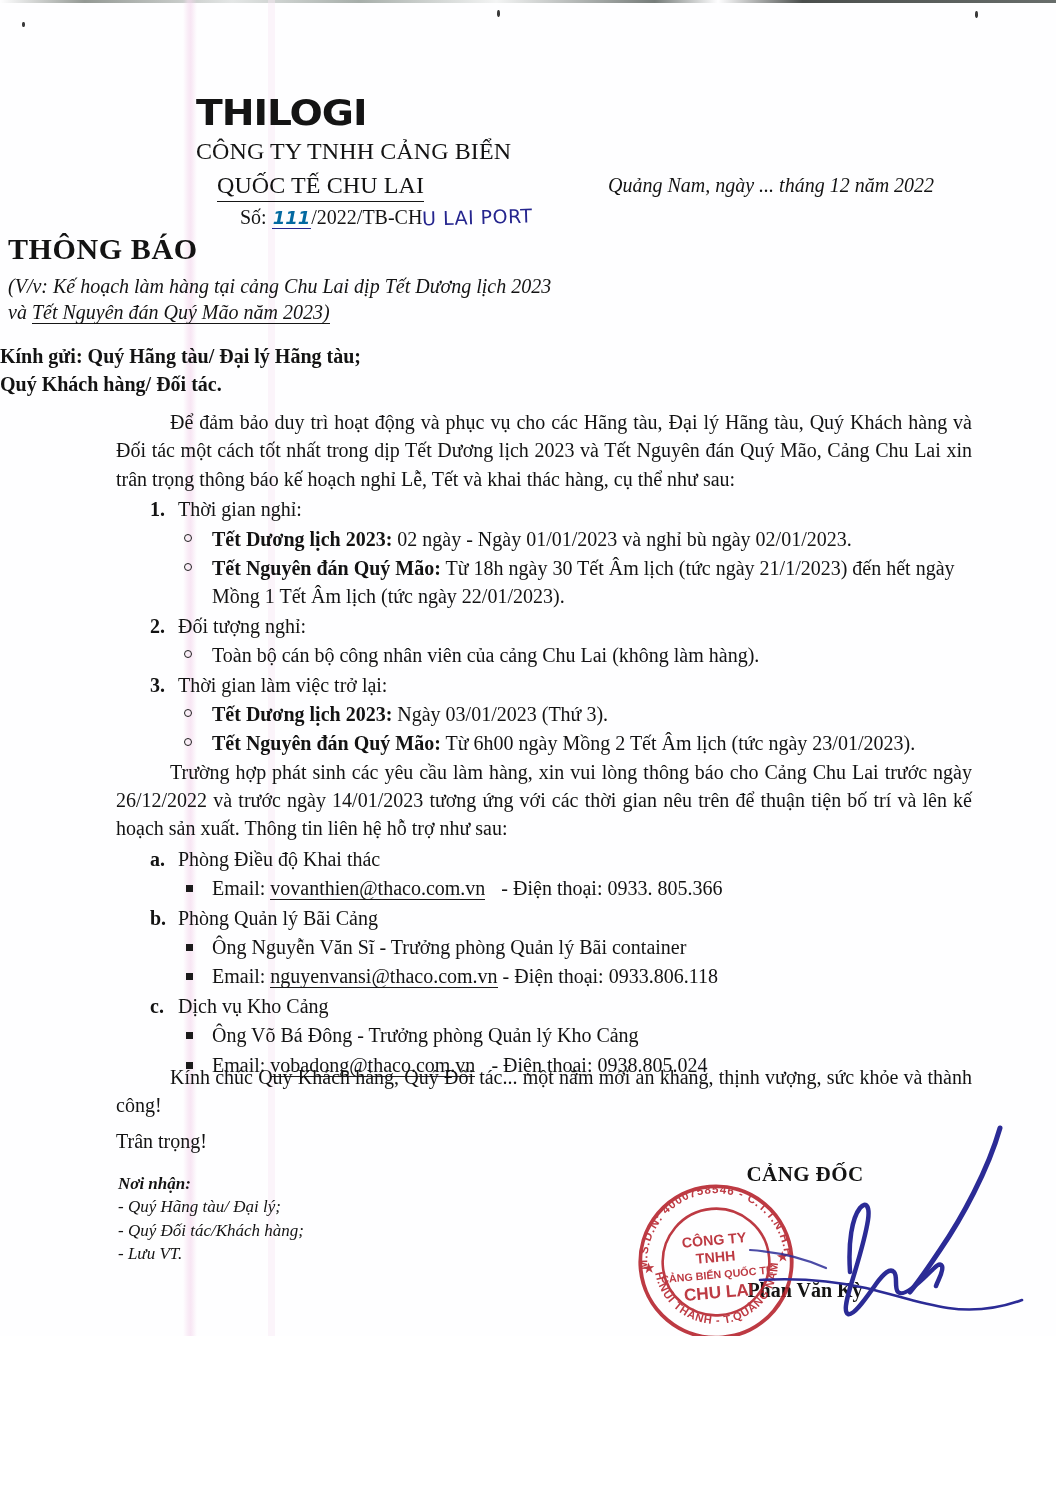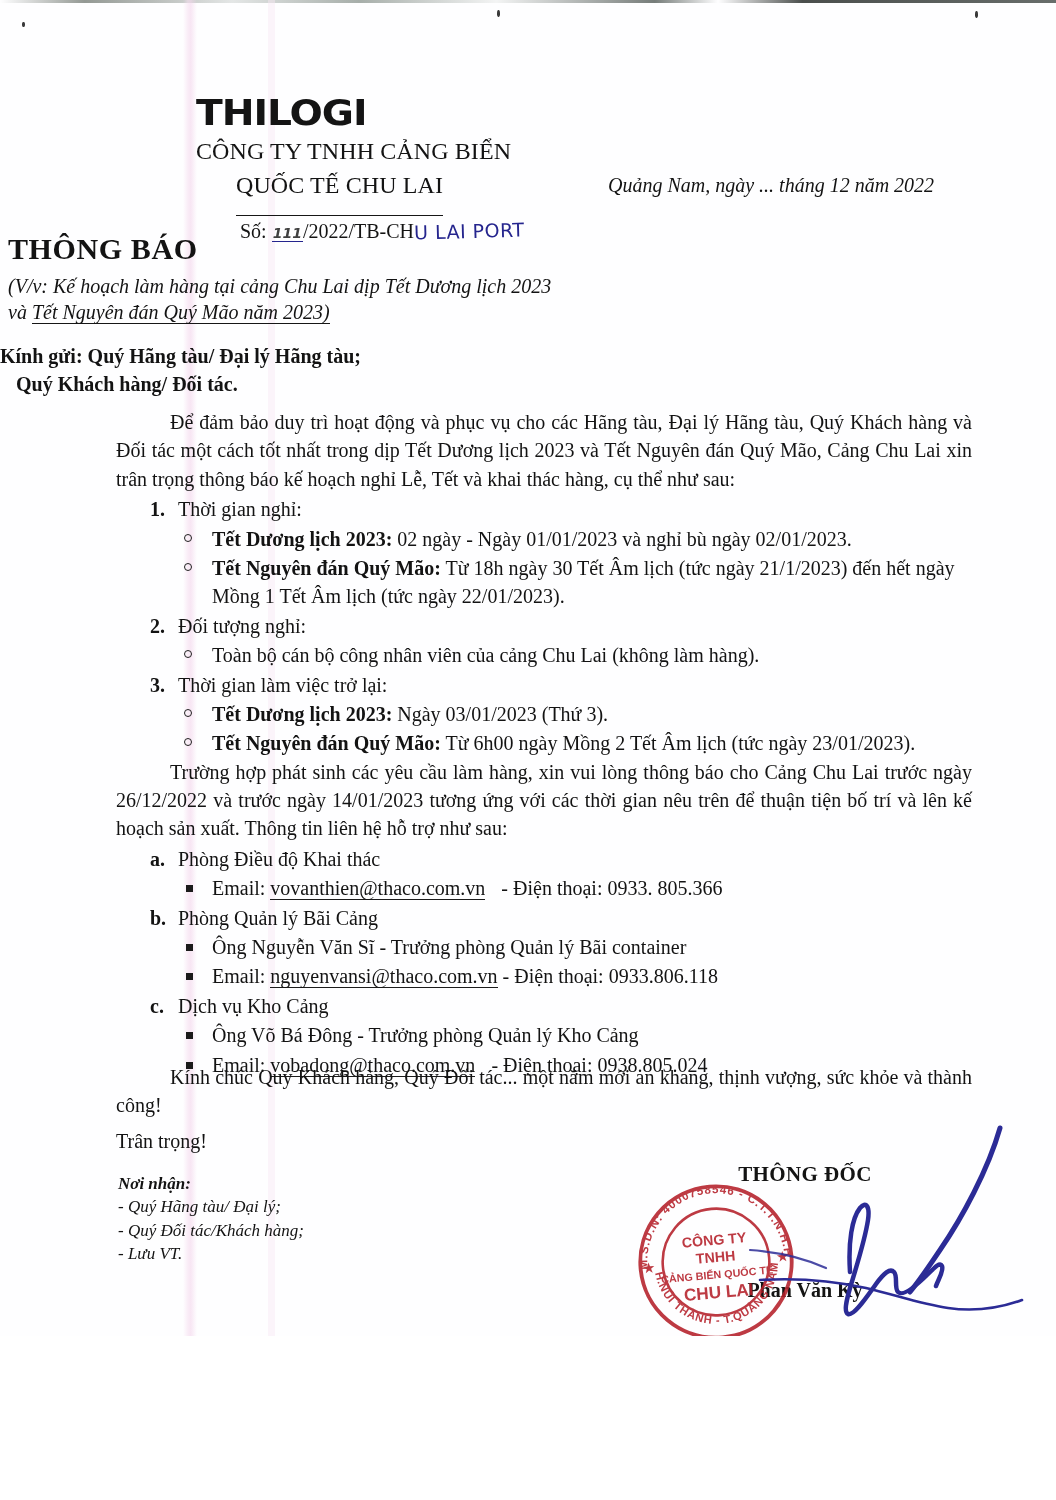--- a/index.html
+++ b/index.html
@@ -84,34 +84,34 @@
   .org-name {
     font-weight: 400;
     font-size: 24px;
     line-height: 1.16;
     margin-top: 6px;
     letter-spacing: .1px;
     white-space: nowrap;
   }
   .org-line2 {
     display: inline-block;
-    margin-left: 40px;
+    margin-left: 21px;
     border-bottom: 1.6px solid #161616;
-    padding-bottom: 15px;
+    padding-bottom: 1px;
   }
   .doc-number {
     font-size: 20px;
     margin-top: 4px;
     margin-left: 44px;
     white-space: nowrap;
   }
   .hand {
     font-family: "DejaVu Sans", "Liberation Sans", sans-serif;
-    color: #404040;
-    font-size: 14px;
+    color: #0369a1;
+    font-size: 18px;
     font-style: italic;
     font-weight: 600;
   }
   .hand-underline {
     border-bottom: 1.4px solid #25258e;
     padding: 0 1px;
   }
   .hand-port {
     font-family: "DejaVu Sans", "Liberation Sans", sans-serif;
     color: #25258e;
@@ -152,21 +152,21 @@
 
   .recipients {
     position: absolute;
     left: 0; top: 343px;
     width: 1056px;
     text-align: left;
     font-weight: 700;
     font-size: 20px;
     line-height: 1.38;
   }
-  .recipients .r2 { display: block; padding-left: 16px; }
+  .recipients .r2 { display: block; padding-left: 0; }
 
   
   .body-area {
     position: absolute;
     left: 116px; top: 408px;
     width: 856px;
     font-size: 20px;
     line-height: 1.42;
   }
   p.para {
@@ -427,21 +427,21 @@
   <div class="regards">Trân trọng!</div>
 
   <div class="noi-nhan">
     <div class="nn-head">Nơi nhận:</div>
     <div>- Quý Hãng tàu/ Đại lý;</div>
     <div>- Quý Đối tác/Khách hàng;</div>
     <div>- Lưu VT.</div>
   </div>
 
   <div class="sign-block">
-    <div class="sign-title">THÔNG ĐỐC</div>
+    <div class="sign-title">CẢNG ĐỐC</div>
     <div class="sign-name">Phan Văn Kỳ</div>
   </div>
 
   <div class="stamp">
     <svg viewBox="0 0 200 200" xmlns="http://www.w3.org/2000/svg">
       <defs>
         <path id="ringTop" d="M 100,100 m -80,0 a 80,80 0 1 1 160,0" fill="none"></path>
         <path id="ringBot" d="M 100,100 m -72,0 a 72,72 0 1 0 144,0" fill="none"></path>
       </defs>
       <circle cx="100" cy="100" r="88" fill="none" stroke="#b5202a" stroke-width="4.5"></circle>

